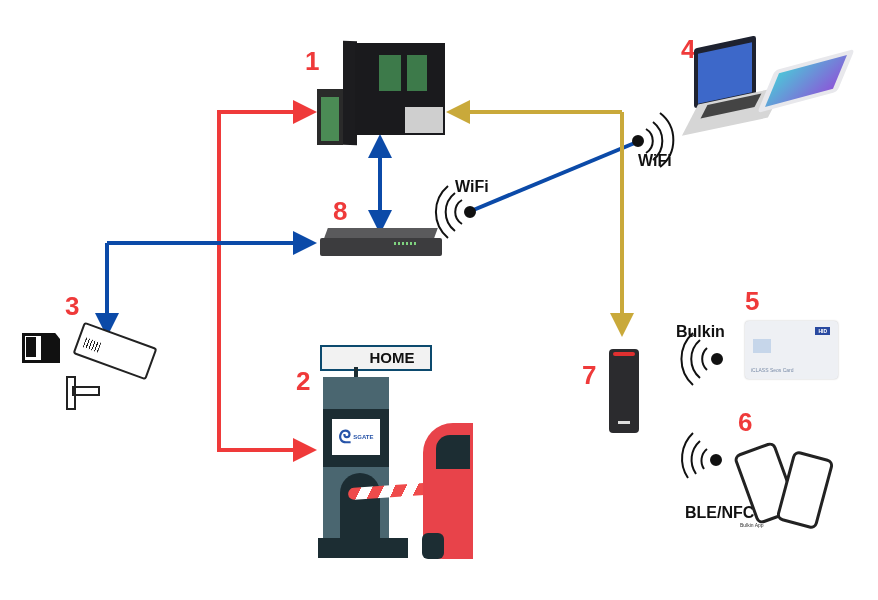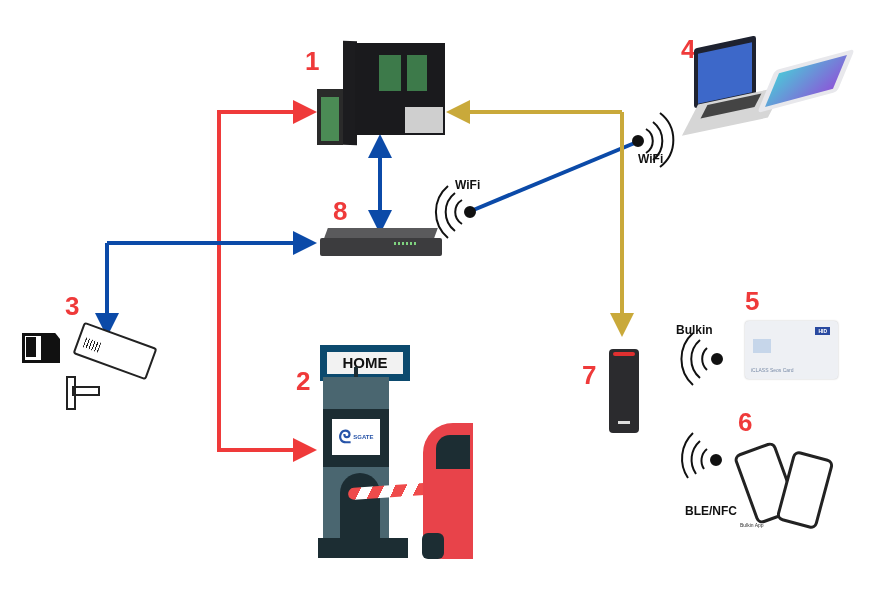--- a/index.html
+++ b/index.html
@@ -1,18 +1,18 @@
 <!DOCTYPE html>
 <html><head>
 <meta charset="utf-8">
 <style>
   html,body{margin:0;padding:0;background:#fff;}
   body{width:878px;height:600px;position:relative;overflow:hidden;font-family:"Liberation Sans",sans-serif;}
   .num{position:absolute;color:#ef3a3a;font-weight:bold;font-size:26px;line-height:1;}
-  .lbl{position:absolute;color:#111;font-weight:bold;font-size:12px;}
+  .lbl{position:absolute;color:#111;font-weight:bold;font-size:16px;}
   svg.layer{position:absolute;left:0;top:0;}
   .abs{position:absolute;}
 </style>
 </head>
 <body>
 
 <svg class="layer" width="878" height="600">
   <defs>
     <marker id="ar" markerWidth="6" markerHeight="6" refX="3" refY="3" orient="auto">
         <path d="M0,0 L6,3 L0,6 z" fill="#ef3a3a"></path>
@@ -105,21 +105,21 @@
 </div>
 <div class="abs" style="left:64px;top:328px;width:96px;height:80px;">
   <div style="position:absolute;left:12px;top:6px;width:74px;height:30px;border:2px solid #222;background:#fff;transform:rotate(20deg);border-radius:3px;"></div>
   <div style="position:absolute;left:20px;top:12px;width:16px;height:10px;background:repeating-linear-gradient(90deg,#222 0 1px,transparent 1px 3px);transform:rotate(20deg);"></div>
   <div style="position:absolute;left:2px;top:48px;width:6px;height:30px;border:2px solid #222;"></div>
   <div style="position:absolute;left:8px;top:58px;width:24px;height:6px;border:2px solid #222;"></div>
 </div>
 
 <div class="num" style="left:296px;top:368px;">2</div>
 <div class="abs" style="left:318px;top:343px;width:152px;height:216px;">
-  <div style="position:absolute;left:2px;top:2px;width:76px;height:22px;background:#f2f2f2;border:7px solid #0c4a6e;text-align:center;line-height:22px;font-weight:bold;font-size:15px;color:#111;">HOME</div>
+  <div style="position:absolute;left:2px;top:2px;width:76px;height:22px;background:#f2f2f2;border:2px solid #0c4a6e;text-align:center;line-height:22px;font-weight:bold;font-size:15px;color:#111;padding-left:32px;">HOME</div>
   <div style="position:absolute;left:36px;top:24px;width:4px;height:10px;background:#1c2d33;"></div>
   <div style="position:absolute;left:5px;top:34px;width:66px;height:166px;background:#4a6670;"></div>
   <div style="position:absolute;left:5px;top:66px;width:66px;height:58px;background:#1c2d33;"></div>
   <div style="position:absolute;left:14px;top:76px;width:48px;height:36px;background:#fff;font-size:6px;color:#2754a8;font-weight:bold;display:flex;align-items:center;justify-content:center;">
     <span style="font-size:18px;margin-right:2px;">ᘓ</span>
     <span>SGATE</span>
   </div>
   <div style="position:absolute;left:22px;top:130px;width:40px;height:70px;background:#1c2d33;border-radius:20px 20px 0 0;"></div>
   <div style="position:absolute;left:0;top:195px;width:90px;height:20px;background:#1c2d33;"></div>
   <div style="position:absolute;left:30px;top:141px;width:122px;height:12px;background:repeating-linear-gradient(-60deg,#ef4b4b 0 10px,#fff 10px 20px);border-radius:6px;transform:rotate(-4deg);"></div>

